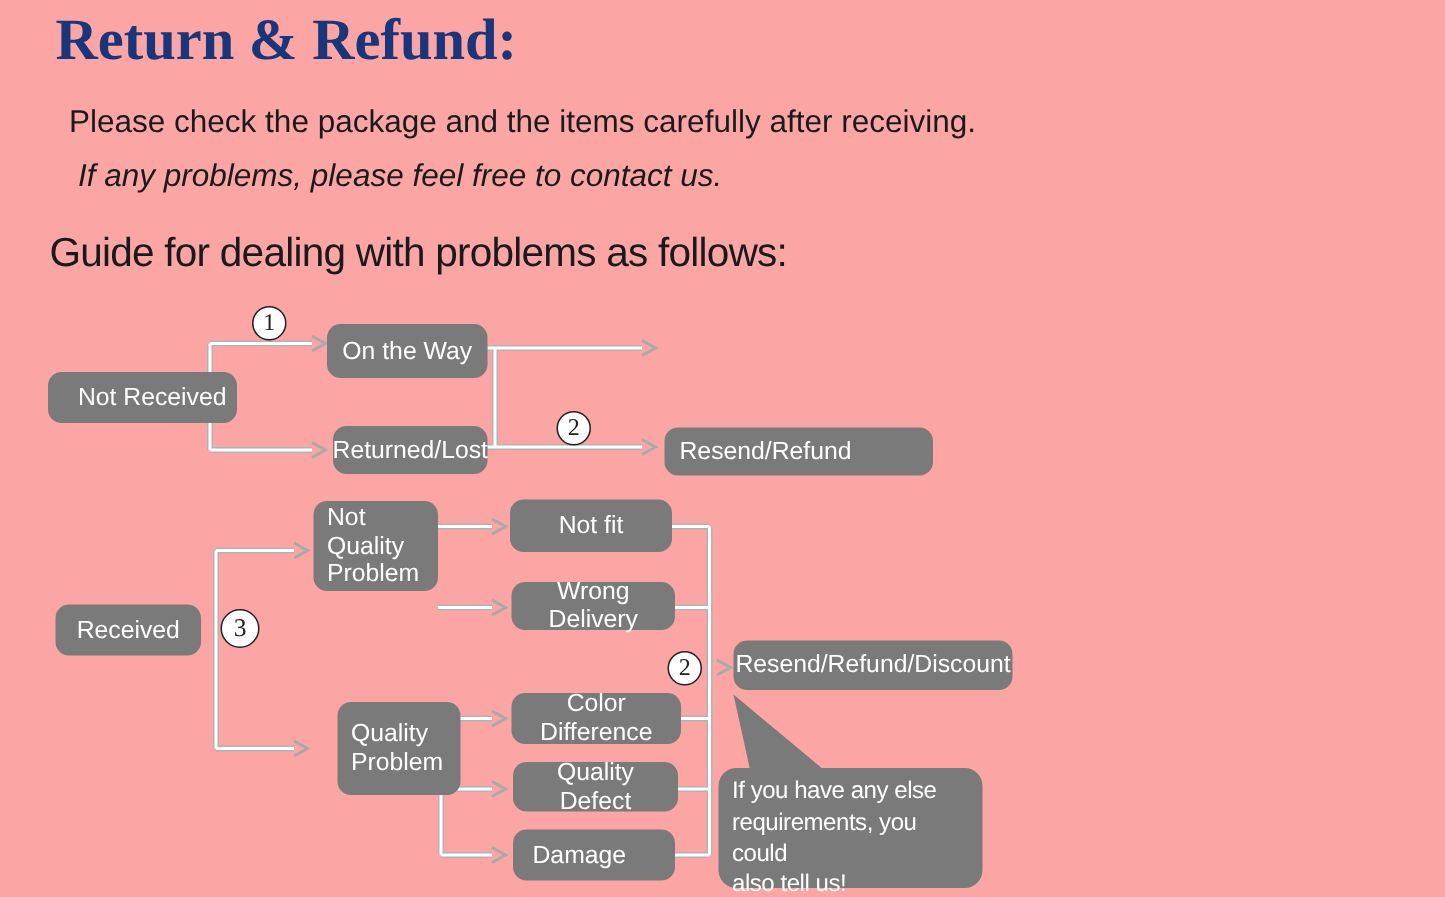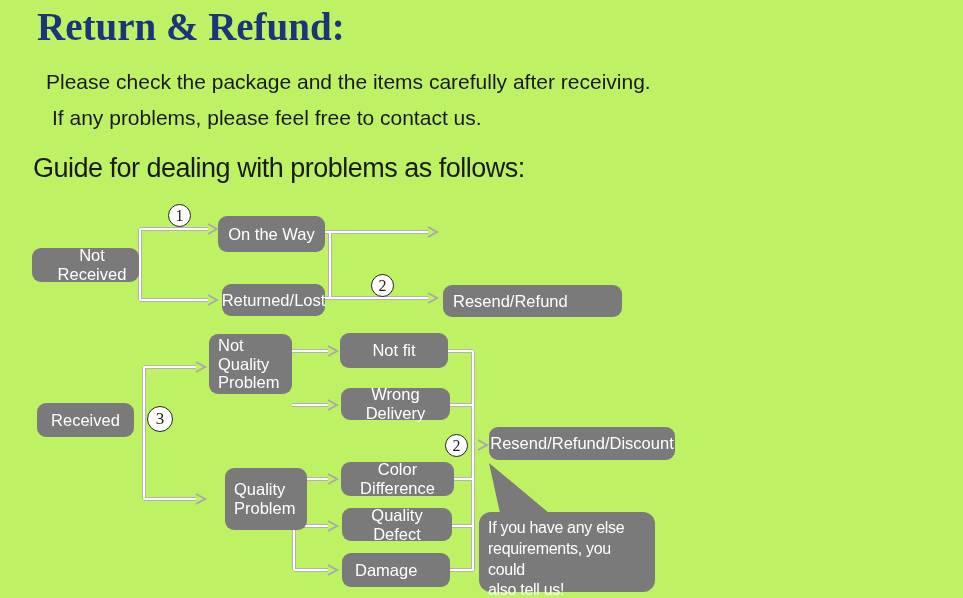--- a/index.html
+++ b/index.html
@@ -1,31 +1,31 @@
 <!DOCTYPE html>
 <html style="--title: #1a3579; --text: #1a1a1a; --box-bg: #7a7a7a; --box-text: #ffffff; --line: #b3b3b3; --badge: #222222;"><head>
 <meta charset="utf-8">
 <style>
   :root{
     --title:#1a3579; --text:#1a1a1a; --box-bg:#7a7a7a; --box-text:#ffffff;
     --line:#b3b3b3; --badge:#222222;
   }
   html,body{margin:0;padding:0;background:#fff;}
   .stage{
-    position:relative; width:963px; height:598px; background:#bef264;
+    position:relative; width:963px; height:598px; background:#fca5a5;
     font-family:"Liberation Sans", sans-serif; overflow:hidden;
   }
   .page-title{
     position:absolute; left:37px; top:4px;
     font-family:"Liberation Serif", serif; font-weight:bold;
     font-size:39px; color:var(--title); letter-spacing:0px; white-space:nowrap;
   }
   .intro-line{ position:absolute; color:var(--text); font-size:21px; white-space:nowrap; }
   .intro-1{ left:46px; top:70px; }
-  .intro-2{ left:52px; top:106px; }
+  .intro-2{ left:52px; top:106px;font-style:italic; }
   .guide-heading{
     position:absolute; left:33px; top:153px; color:var(--text);
     font-size:27px; white-space:nowrap; letter-spacing:-0.5px;
   }
   .connectors{ position:absolute; left:0; top:0; pointer-events:none; }
   .gline{ stroke:var(--line); stroke-width:4; fill:none; }
   .wline{ stroke:#ffffff; stroke-width:2; fill:none; }
   .chev{ stroke:#a9a9a9; stroke-width:2; fill:none; }
   .tail{ fill:var(--box-bg); }
   .node{
@@ -119,21 +119,21 @@
       <path class="chev" d="M328,400 L337,405 L328,410"></path>
       <path class="chev" d="M328,474 L337,479 L328,484"></path>
       <path class="chev" d="M328,521 L337,526 L328,531"></path>
       <path class="chev" d="M328,565 L337,570 L328,575"></path>
       <path class="chev" d="M478,440 L487,445 L478,450"></path>
     </g>
 
     <polygon class="tail" points="489,463 549,513 500,513"></polygon>
   </svg>
 
-  <div class="node" style="left:32px; top:248px; width:107px; height:34px;padding-left:19px;">Not Received</div>
+  <div class="node" style="left:32px; top:248px; width:126px; height:34px;padding-left:19px;">Not Received</div>
   <div class="node" style="left:218px; top:216px; width:107px; height:36px;">On the Way</div>
   <div class="node" style="left:222px; top:284px; width:103px; height:32px;">Returned/Lost</div>
   <div class="node align-left" style="left:443px; top:285px; width:179px; height:32px;">Resend/Refund</div>
 
   <div class="node" style="left:37px; top:403px; width:97px; height:34px;">Received</div>
   <div class="node align-left" style="left:209px; top:334px; width:83px; height:60px; padding-left:9px;">Not Quality Problem</div>
   <div class="node" style="left:340px; top:333px; width:108px; height:35px;">Not fit</div>
   <div class="node" style="left:341px; top:388px; width:109px; height:32px;">Wrong Delivery</div>
   <div class="node align-left" style="left:225px; top:468px; width:82px; height:62px; padding-left:9px;">Quality Problem</div>
   <div class="node" style="left:341px; top:462px; width:113px; height:34px;">Color Difference</div>

